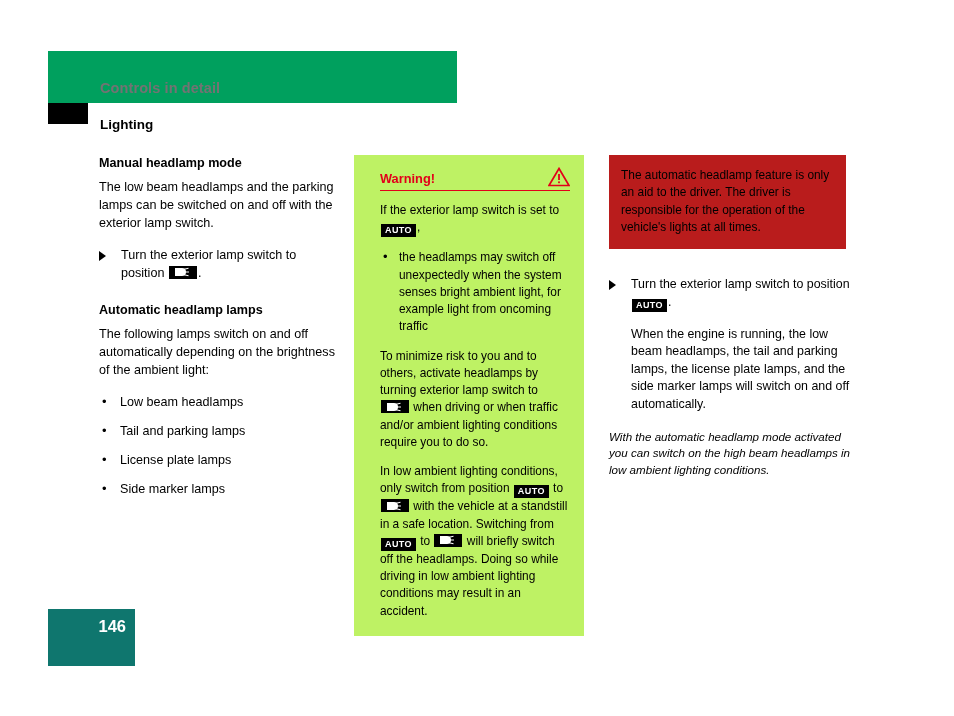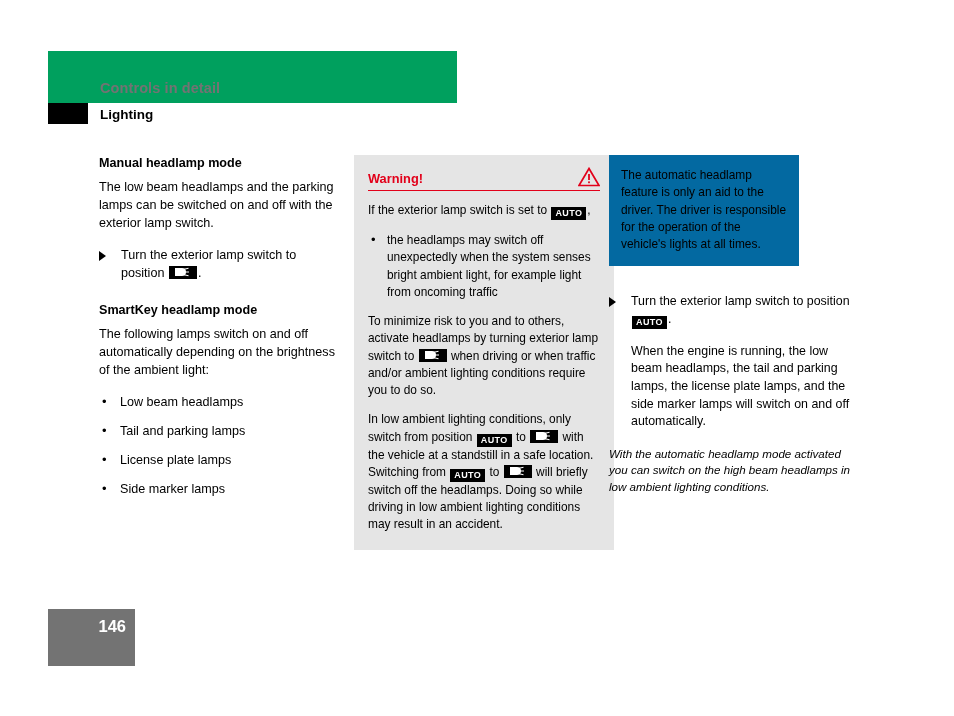--- a/index.html
+++ b/index.html
@@ -31,21 +31,21 @@
     letter-spacing: 0.1px;
   }
   #header-black-tab {
     position: absolute;
     left: 48px; top: 103px;
     width: 40px; height: 21px;
     background: #000000;
   }
   #header-section-title {
     position: absolute;
-    left: 100px; top: 107px;
+    left: 100px; top: 117px;
     font-size: 13.5px;
     font-weight: bold;
     color: #000000;
   }
 
   
   .col { position: absolute; top: 155px; }
   #col-left   { left: 99px;  width: 238px; }
   #col-mid    { left: 354px; width: 239px; }
   #col-right  { left: 609px; width: 245px; }
@@ -118,23 +118,23 @@
     min-width: 26px;
   }
   .badge-lowbeam {
     width: 28px;
     position: relative;
   }
   .badge-lowbeam svg { position: absolute; left: 5px; top: 1.5px; }
 
   
   #warning-box {
-    background: #e5e5e5;
-    padding: 14px 14px 16px 14px;
-    width: 260px;
+    background: #bef264;
+    padding: 14px 14px 16px 26px;
+    width: 230px;
   }
   #warning-head {
     position: relative;
     border-bottom: 1.6px solid #e2001a;
     padding-bottom: 7px;
     margin-bottom: 11px;
     height: 22px;
   }
   #warning-title {
     font-size: 12.8px;
@@ -144,23 +144,23 @@
   #warning-icon {
     position: absolute;
     right: 0; top: -2px;
   }
   #warning-box p.body { font-size: 11.9px; line-height: 1.45; margin-bottom: 12px; }
   #warning-box ul.dots li { font-size: 11.9px; line-height: 1.45; margin-bottom: 10px; padding-left: 19px; }
   #warning-box ul.dots { margin-bottom: 12px; }
 
   
   #auto-note-box {
-    background: #0369a1;
+    background: #b91c1c;
     padding: 12px 13px 13px 12px;
-    width: 190px;
+    width: 237px;
     margin-bottom: 27px;
   }
   #auto-note-box p {
     margin: 0;
     font-size: 11.9px;
     line-height: 1.45;
   }
   #col-right .step, #col-right p.body { font-size: 12.4px; }
   #col-right p.body { margin-bottom: 15px; }
 
@@ -189,21 +189,21 @@
     vertical-align: -2px;
     margin-right: 7px;
     font-family: "Liberation Serif", serif;
   }
 
   
   #page-footer {
     position: absolute;
     left: 48px; top: 609px;
     width: 87px; height: 57px;
-    background: #737373;
+    background: #0f766e;
   }
   #page-number {
     position: absolute;
     right: 9px; top: 8px;
     color: #ffffff;
     font-size: 16.5px;
     font-weight: bold;
   }
 </style>
 </head>
@@ -223,21 +223,21 @@
     <span class="tri"></span>
     <span>Turn the exterior lamp switch to position</span>
     <span class="badge badge-lowbeam">
       <svg width="17" height="10" viewBox="0 0 17 10">
         <path d="M1 1 H8 A4 4 0 0 1 8 9 H1 Z" fill="#ffffff"></path>
         <path d="M10 2.2 L14.5 1.3 M10 5 L15 5 M10 7.8 L14.5 8.7" stroke="#ffffff" stroke-width="1.1" fill="none"></path>
       </svg>
     </span><span>.</span>
   </div>
 
-  <h3 class="sub" style="margin-top:20px">SmartKey headlamp mode</h3>
+  <h3 class="sub" style="margin-top:20px">Automatic headlamp lamps</h3>
   <p class="body">The following lamps switch on and off automatically depending on the brightness of the ambient light:</p>
 
   <ul class="dots">
     <li>Low beam headlamps</li>
     <li>Tail and parking lamps</li>
     <li>License plate lamps</li>
     <li>Side marker lamps</li>
   </ul>
 </div>
 

